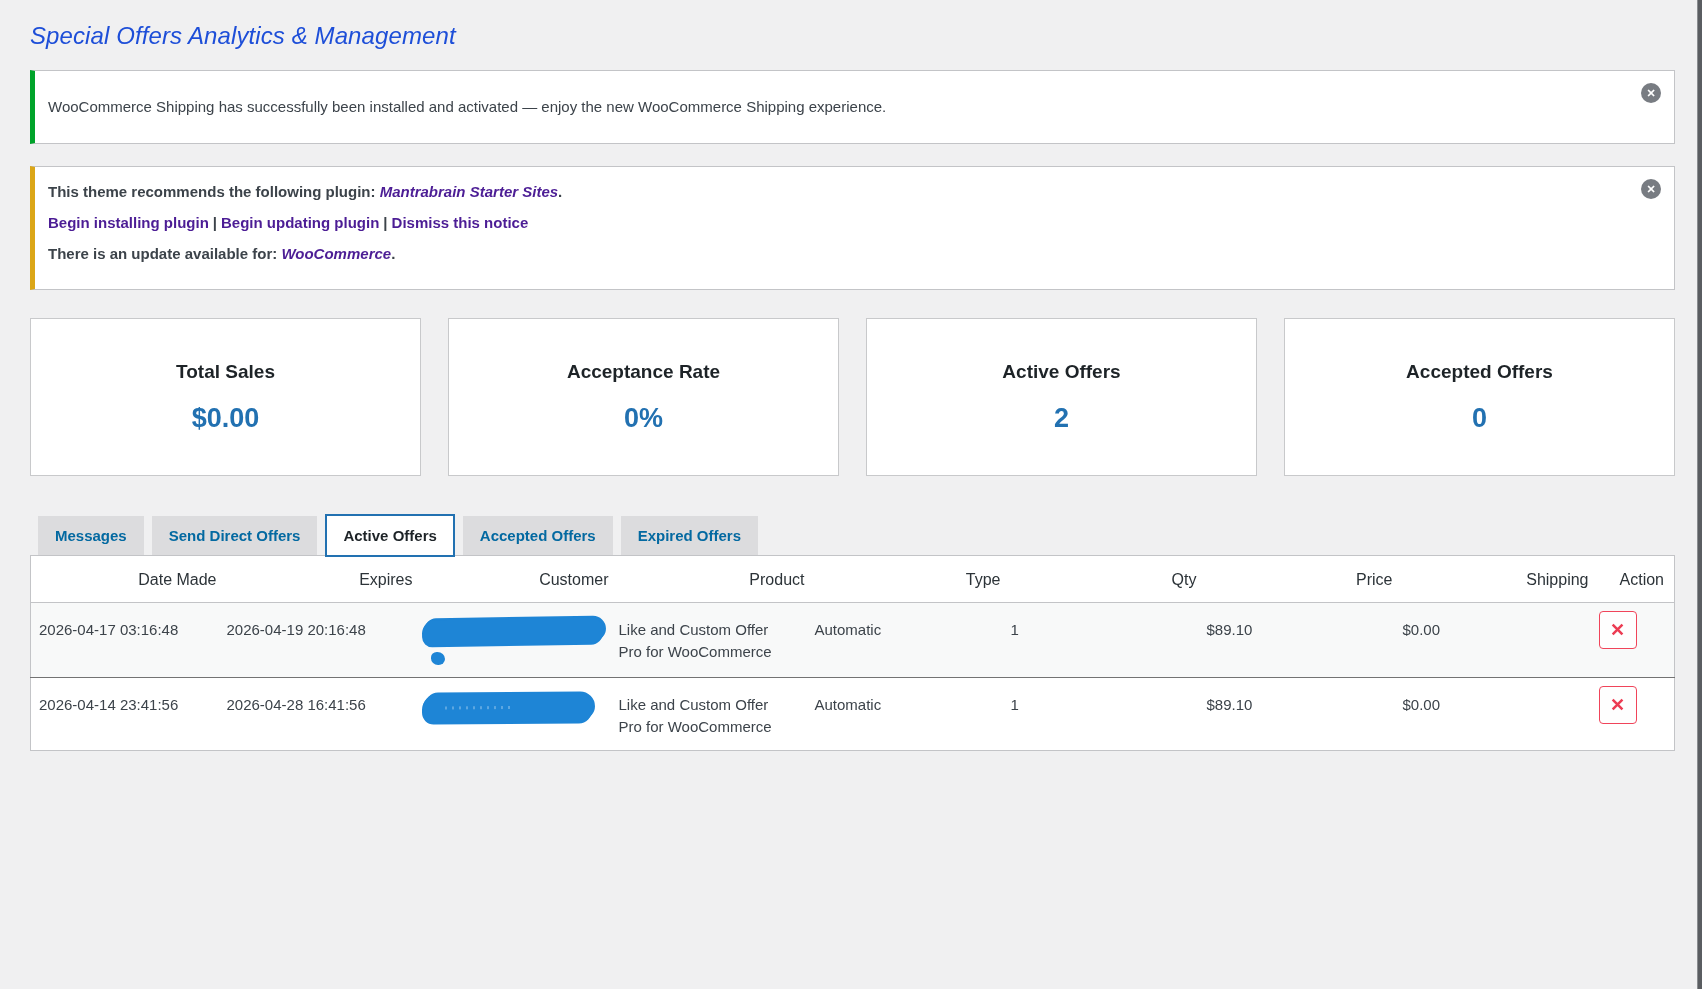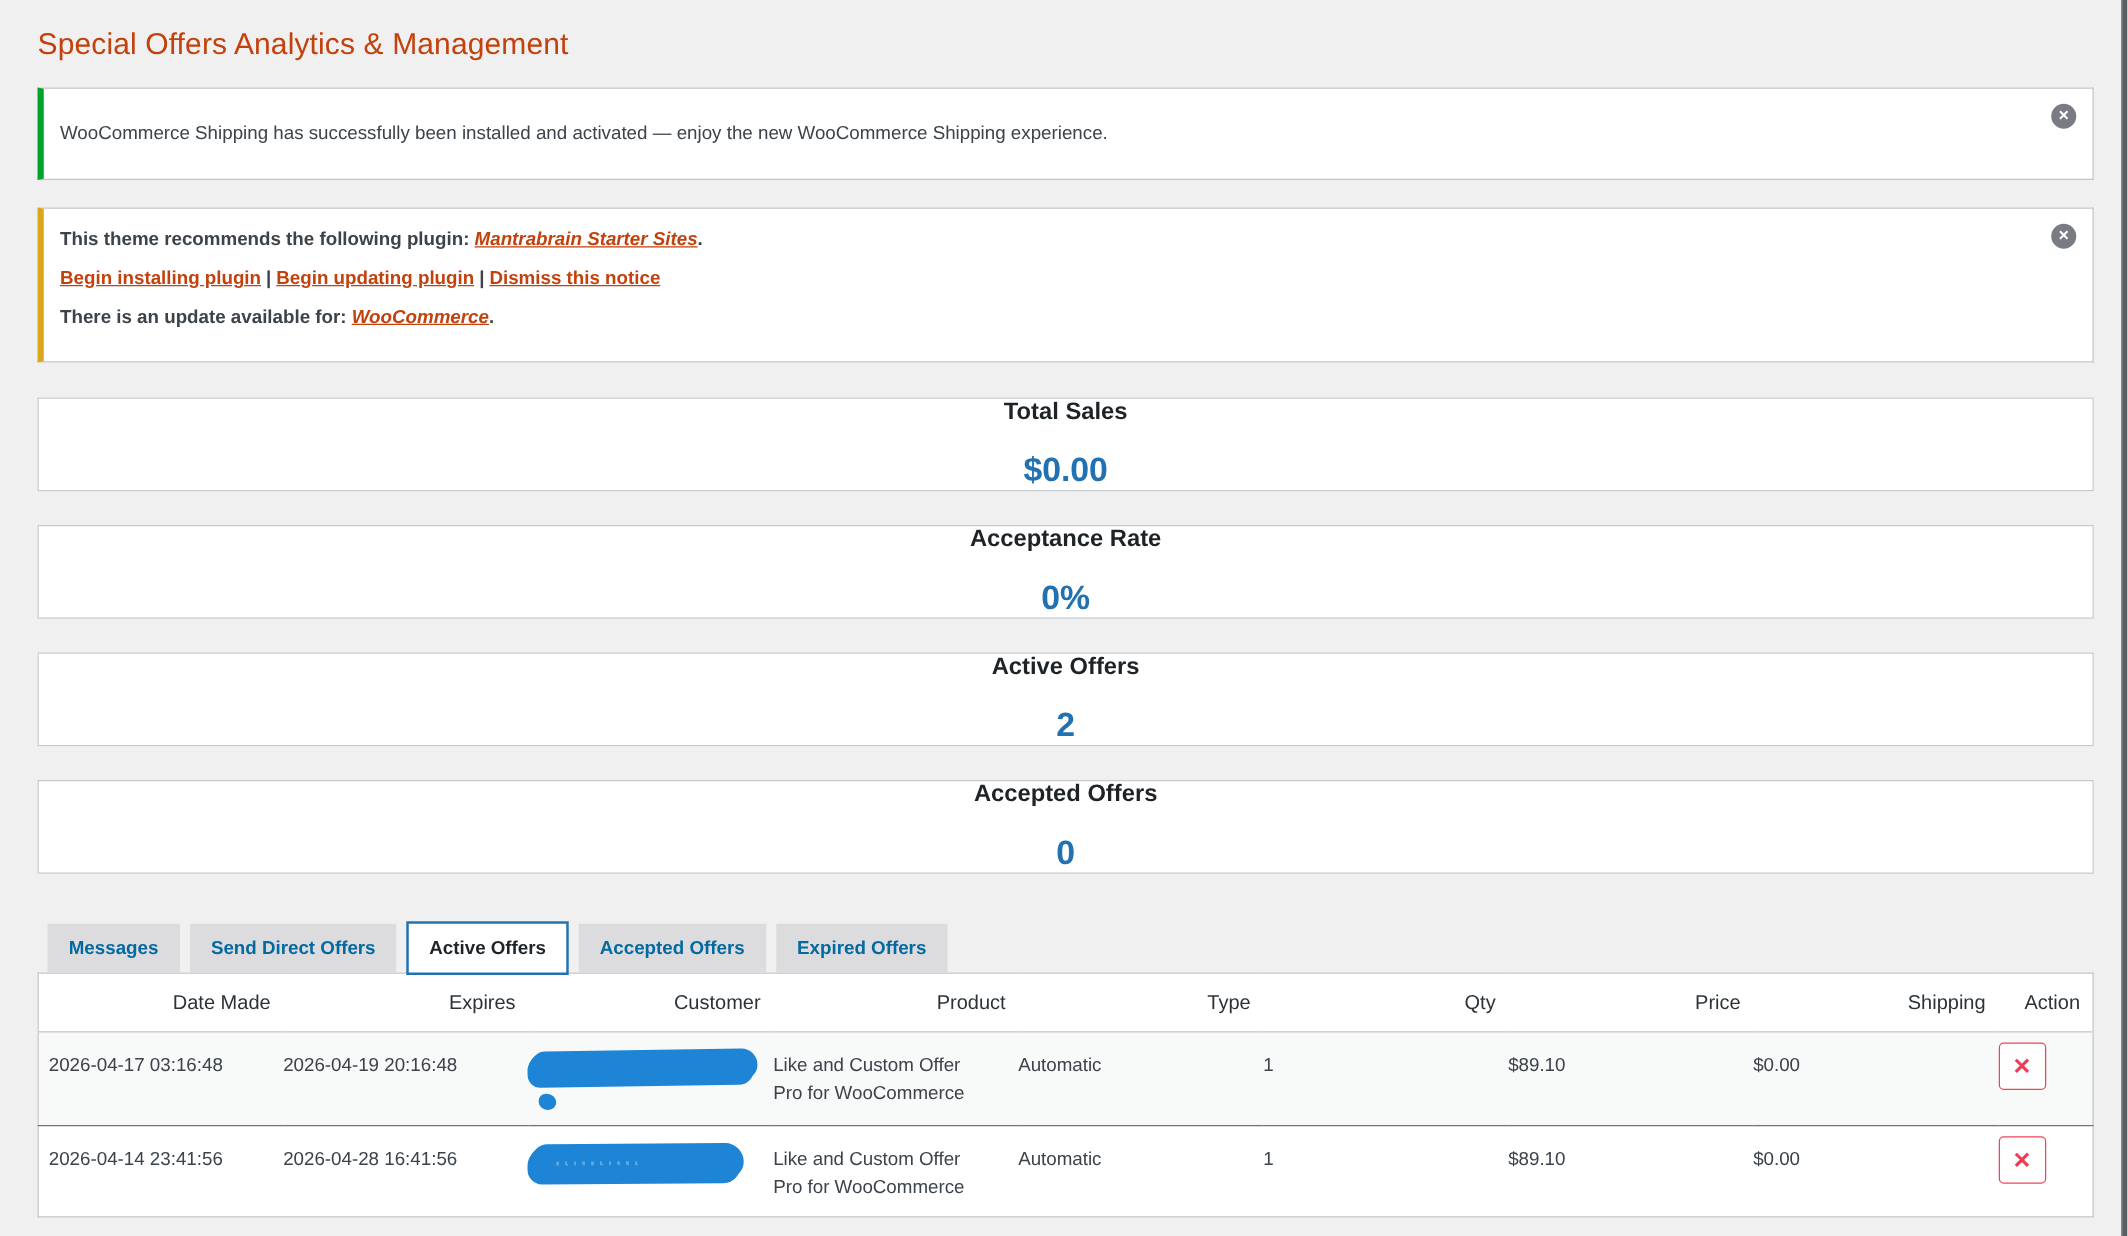--- a/index.html
+++ b/index.html
@@ -17,22 +17,23 @@
     width: 5px; height: 989px;
     background: #5a5d61;
     border-left: 1px solid #8a8d90;
   }
   .wrap { padding: 0 27px 0 30px; }
 
   h1.page-title {
     margin: 22px 0 20px;
     font-size: 24px;
     font-weight: 500;
-    color: #c2410c;
+    color: #1d4ed8;
     letter-spacing: 0.1px;
+    font-style: italic;
   }
 
   
   .notice {
     position: relative;
     background: #ffffff;
     border: 1px solid #c3c4c7;
     border-left-width: 5px;
     margin: 0 0 22px 0;
   }
@@ -40,37 +41,37 @@
   .notice-success .msg { font-size: 15px; color: #3c434a; }
   .notice-warning { border-left-color: #dba617; padding: 16px 70px 13px 13px; }
   .notice-warning p {
     margin: 0 0 13px 0;
     font-size: 15px;
     font-weight: 600;
     color: #3c434a;
     line-height: 18px;
   }
   .notice-warning p:last-child { margin-bottom: 0; }
-  .notice a { color: #c2410c; text-decoration: underline; font-weight: 700; cursor: pointer; }
+  .notice a { color: #4c1d95; font-weight: 700; cursor: pointer; }
   .notice a.italic { font-style: italic; }
   .sep { font-weight: 600; color: #3c434a; margin: 0 4px; }
 
   .dismiss-btn {
     position: absolute; top: 10px; right: 11px;
     background: none; border: none; padding: 2px; cursor: pointer;
   }
   .dismiss-circle {
     display: inline-flex; align-items: center; justify-content: center;
     width: 20px; height: 20px; border-radius: 50%;
     background: #787c82; color: #ffffff;
     font-size: 11px; font-weight: 700; line-height: 1;
   }
 
   
-  .stats { display: flex; gap: 27px; margin: 28px 0 38px; flex-direction: column; }
+  .stats { display: flex; gap: 27px; margin: 28px 0 38px; }
   .stat-card {
     flex: 1;
     height: 158px;
     background: #ffffff;
     border: 1px solid #c8c9cb;
     display: flex; flex-direction: column;
     align-items: center; justify-content: center;
     gap: 20px;
   }
   .stat-label { font-size: 19px; font-weight: 600; color: #1d2327; }

